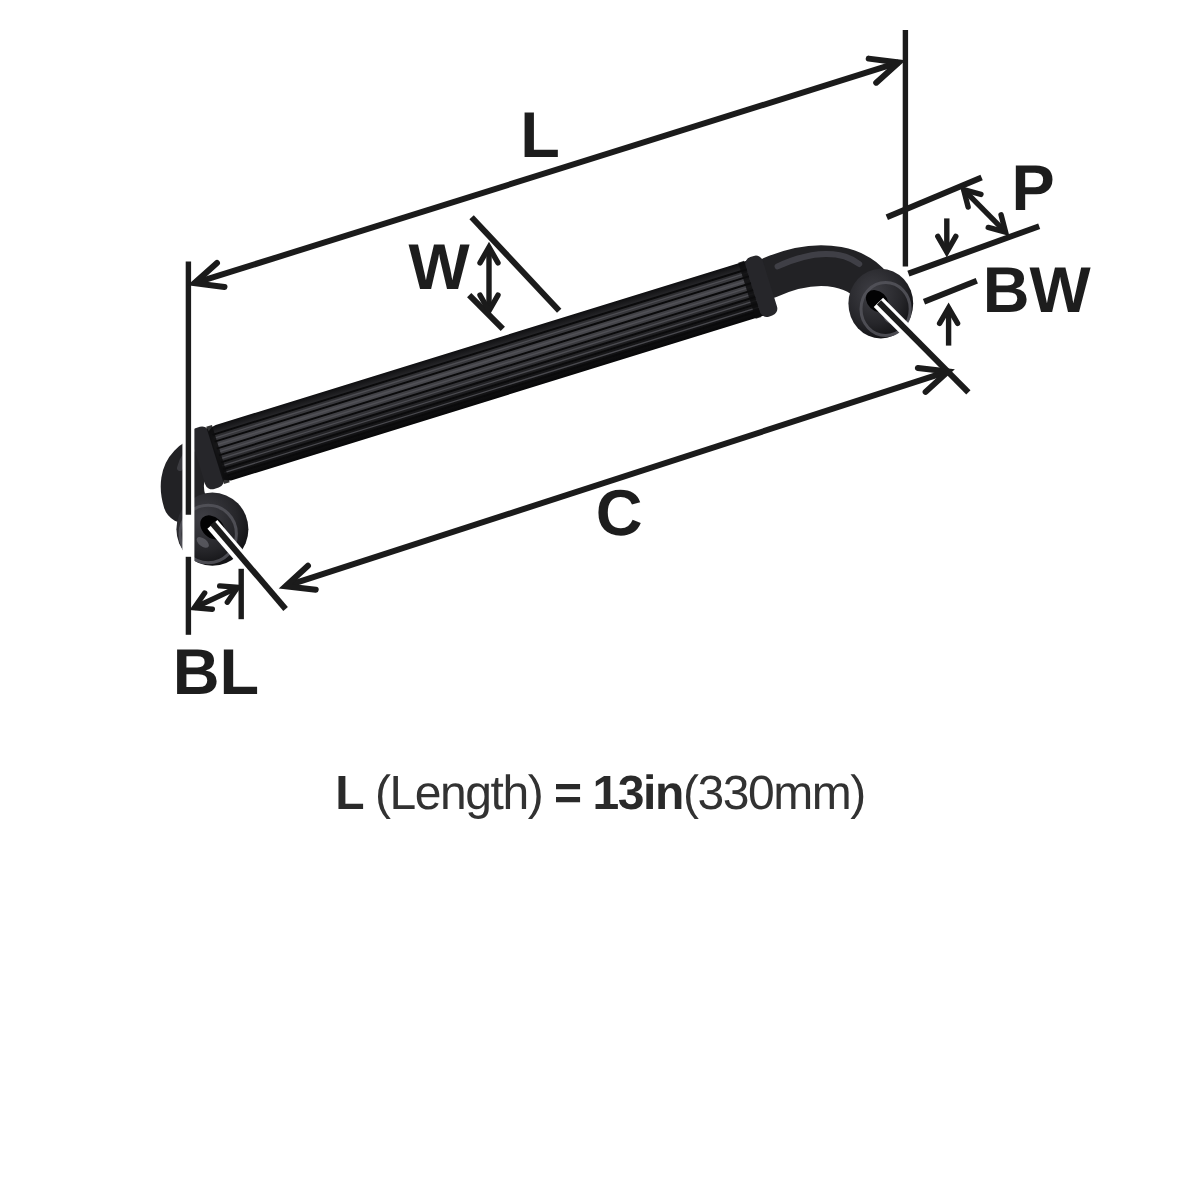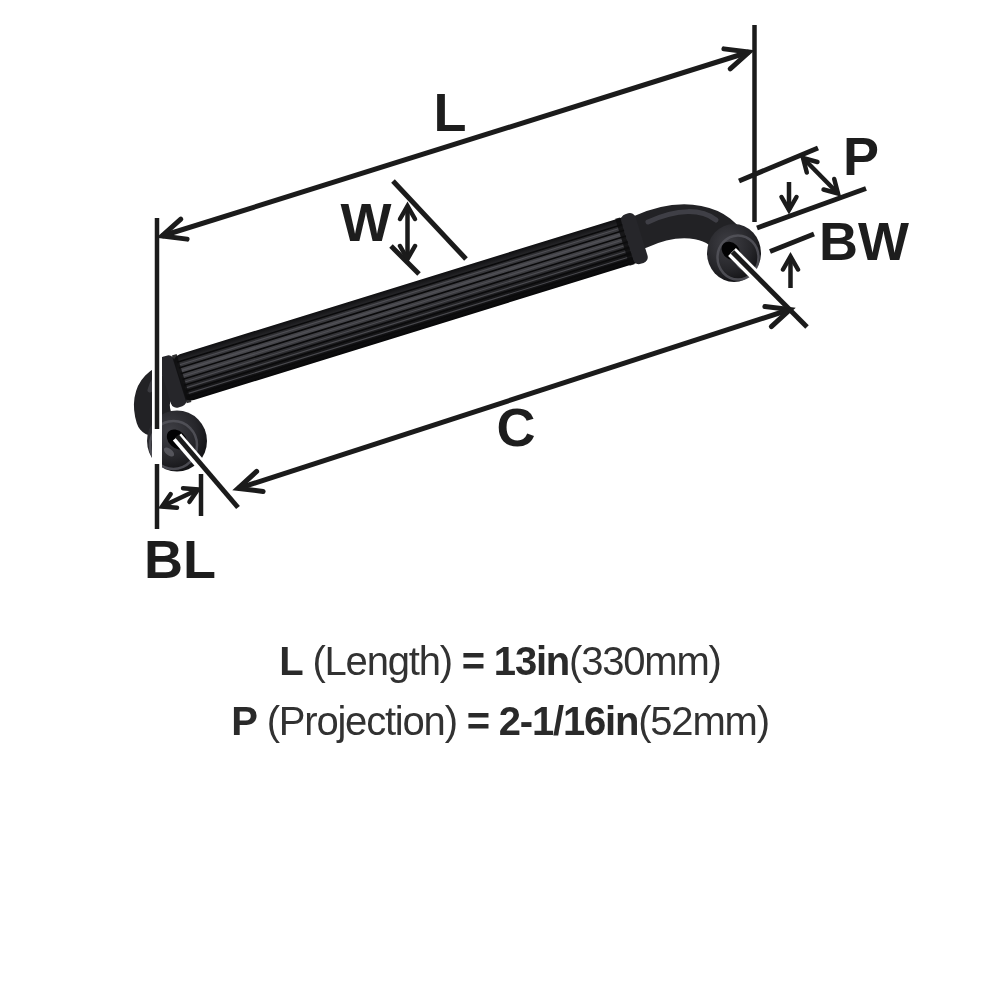--- a/index.html
+++ b/index.html
@@ -133,20 +133,14 @@
     <text class="dim-label" text-anchor="middle" x="180" y="578">BL</text>
   </svg>
 
   <div class="spec-block">
     <div class="spec-line">
       <span class="b">L</span>
       <span class="r">(Length)</span>
       <span class="b">=</span>
       <span class="b">13in</span><span class="r">(330mm)</span>
     </div>
-    <div class="spec-line">
-      <span class="b">P</span>
-      <span class="r">(Projection)</span>
-      <span class="b">=</span>
-      <span class="b">2-1/16in</span><span class="r">(52mm)</span>
-    </div>
   </div>
 </div>
 
 </body></html>

